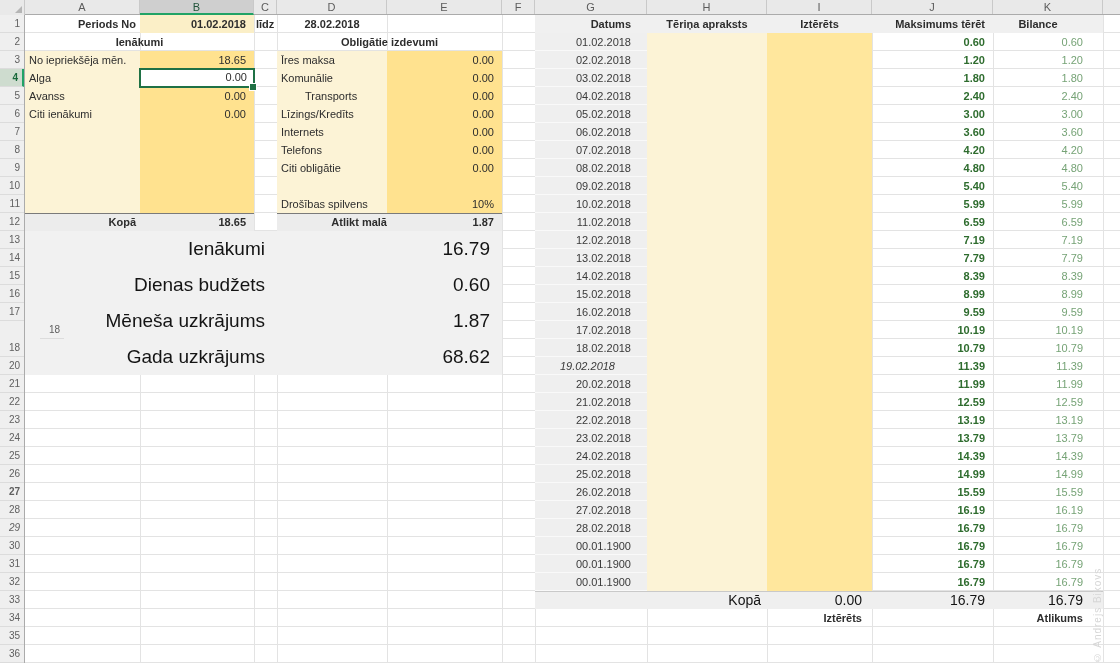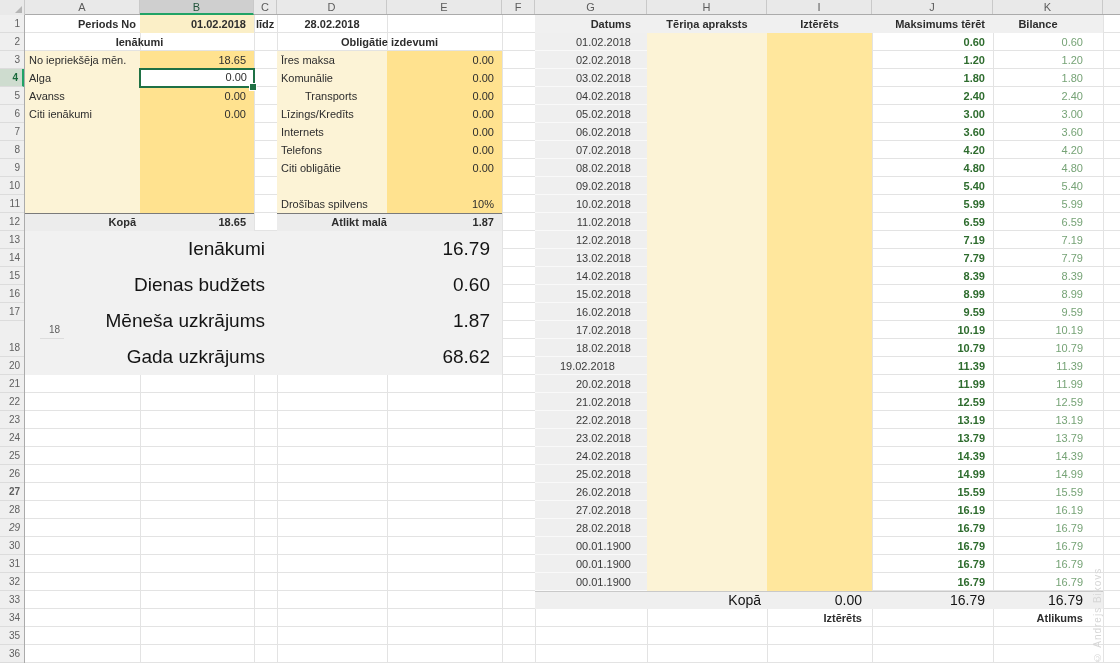--- a/index.html
+++ b/index.html
@@ -237,21 +237,21 @@
       <div class="cell r pr20 balv" style="left: 993px; top: 285px; width: 110px; height: 18px;">8.99</div>
       <div class="cell r pr16 datec" style="left: 535px; top: 303px; width: 112px; height: 18px;">16.02.2018</div>
       <div class="cell r pr8 maxv" style="left: 872px; top: 303px; width: 121px; height: 18px;">9.59</div>
       <div class="cell r pr20 balv" style="left: 993px; top: 303px; width: 110px; height: 18px;">9.59</div>
       <div class="cell r pr16 datec" style="left: 535px; top: 321px; width: 112px; height: 18px;">17.02.2018</div>
       <div class="cell r pr8 maxv" style="left: 872px; top: 321px; width: 121px; height: 18px;">10.19</div>
       <div class="cell r pr20 balv" style="left: 993px; top: 321px; width: 110px; height: 18px;">10.19</div>
       <div class="cell r pr16 datec" style="left: 535px; top: 339px; width: 112px; height: 18px;">18.02.2018</div>
       <div class="cell r pr8 maxv" style="left: 872px; top: 339px; width: 121px; height: 18px;">10.79</div>
       <div class="cell r pr20 balv" style="left: 993px; top: 339px; width: 110px; height: 18px;">10.79</div>
-      <div class="cell r pr16 datec" style="left: 535px; top: 357px; width: 96px; height: 18px;">19.02.2018</div>
+      <div class="cell r pr16 datec" style="left: 535px; top: 357px; width: 96px; height: 18px; font-style: italic;">19.02.2018</div>
       <div class="cell r pr8 maxv" style="left: 872px; top: 357px; width: 121px; height: 18px;">11.39</div>
       <div class="cell r pr20 balv" style="left: 993px; top: 357px; width: 110px; height: 18px;">11.39</div>
       <div class="cell r pr16 datec" style="left: 535px; top: 375px; width: 112px; height: 18px;">20.02.2018</div>
       <div class="cell r pr8 maxv" style="left: 872px; top: 375px; width: 121px; height: 18px;">11.99</div>
       <div class="cell r pr20 balv" style="left: 993px; top: 375px; width: 110px; height: 18px;">11.99</div>
       <div class="cell r pr16 datec" style="left: 535px; top: 393px; width: 112px; height: 18px;">21.02.2018</div>
       <div class="cell r pr8 maxv" style="left: 872px; top: 393px; width: 121px; height: 18px;">12.59</div>
       <div class="cell r pr20 balv" style="left: 993px; top: 393px; width: 110px; height: 18px;">12.59</div>
       <div class="cell r pr16 datec" style="left: 535px; top: 411px; width: 112px; height: 18px;">22.02.2018</div>
       <div class="cell r pr8 maxv" style="left: 872px; top: 411px; width: 121px; height: 18px;">13.19</div>

